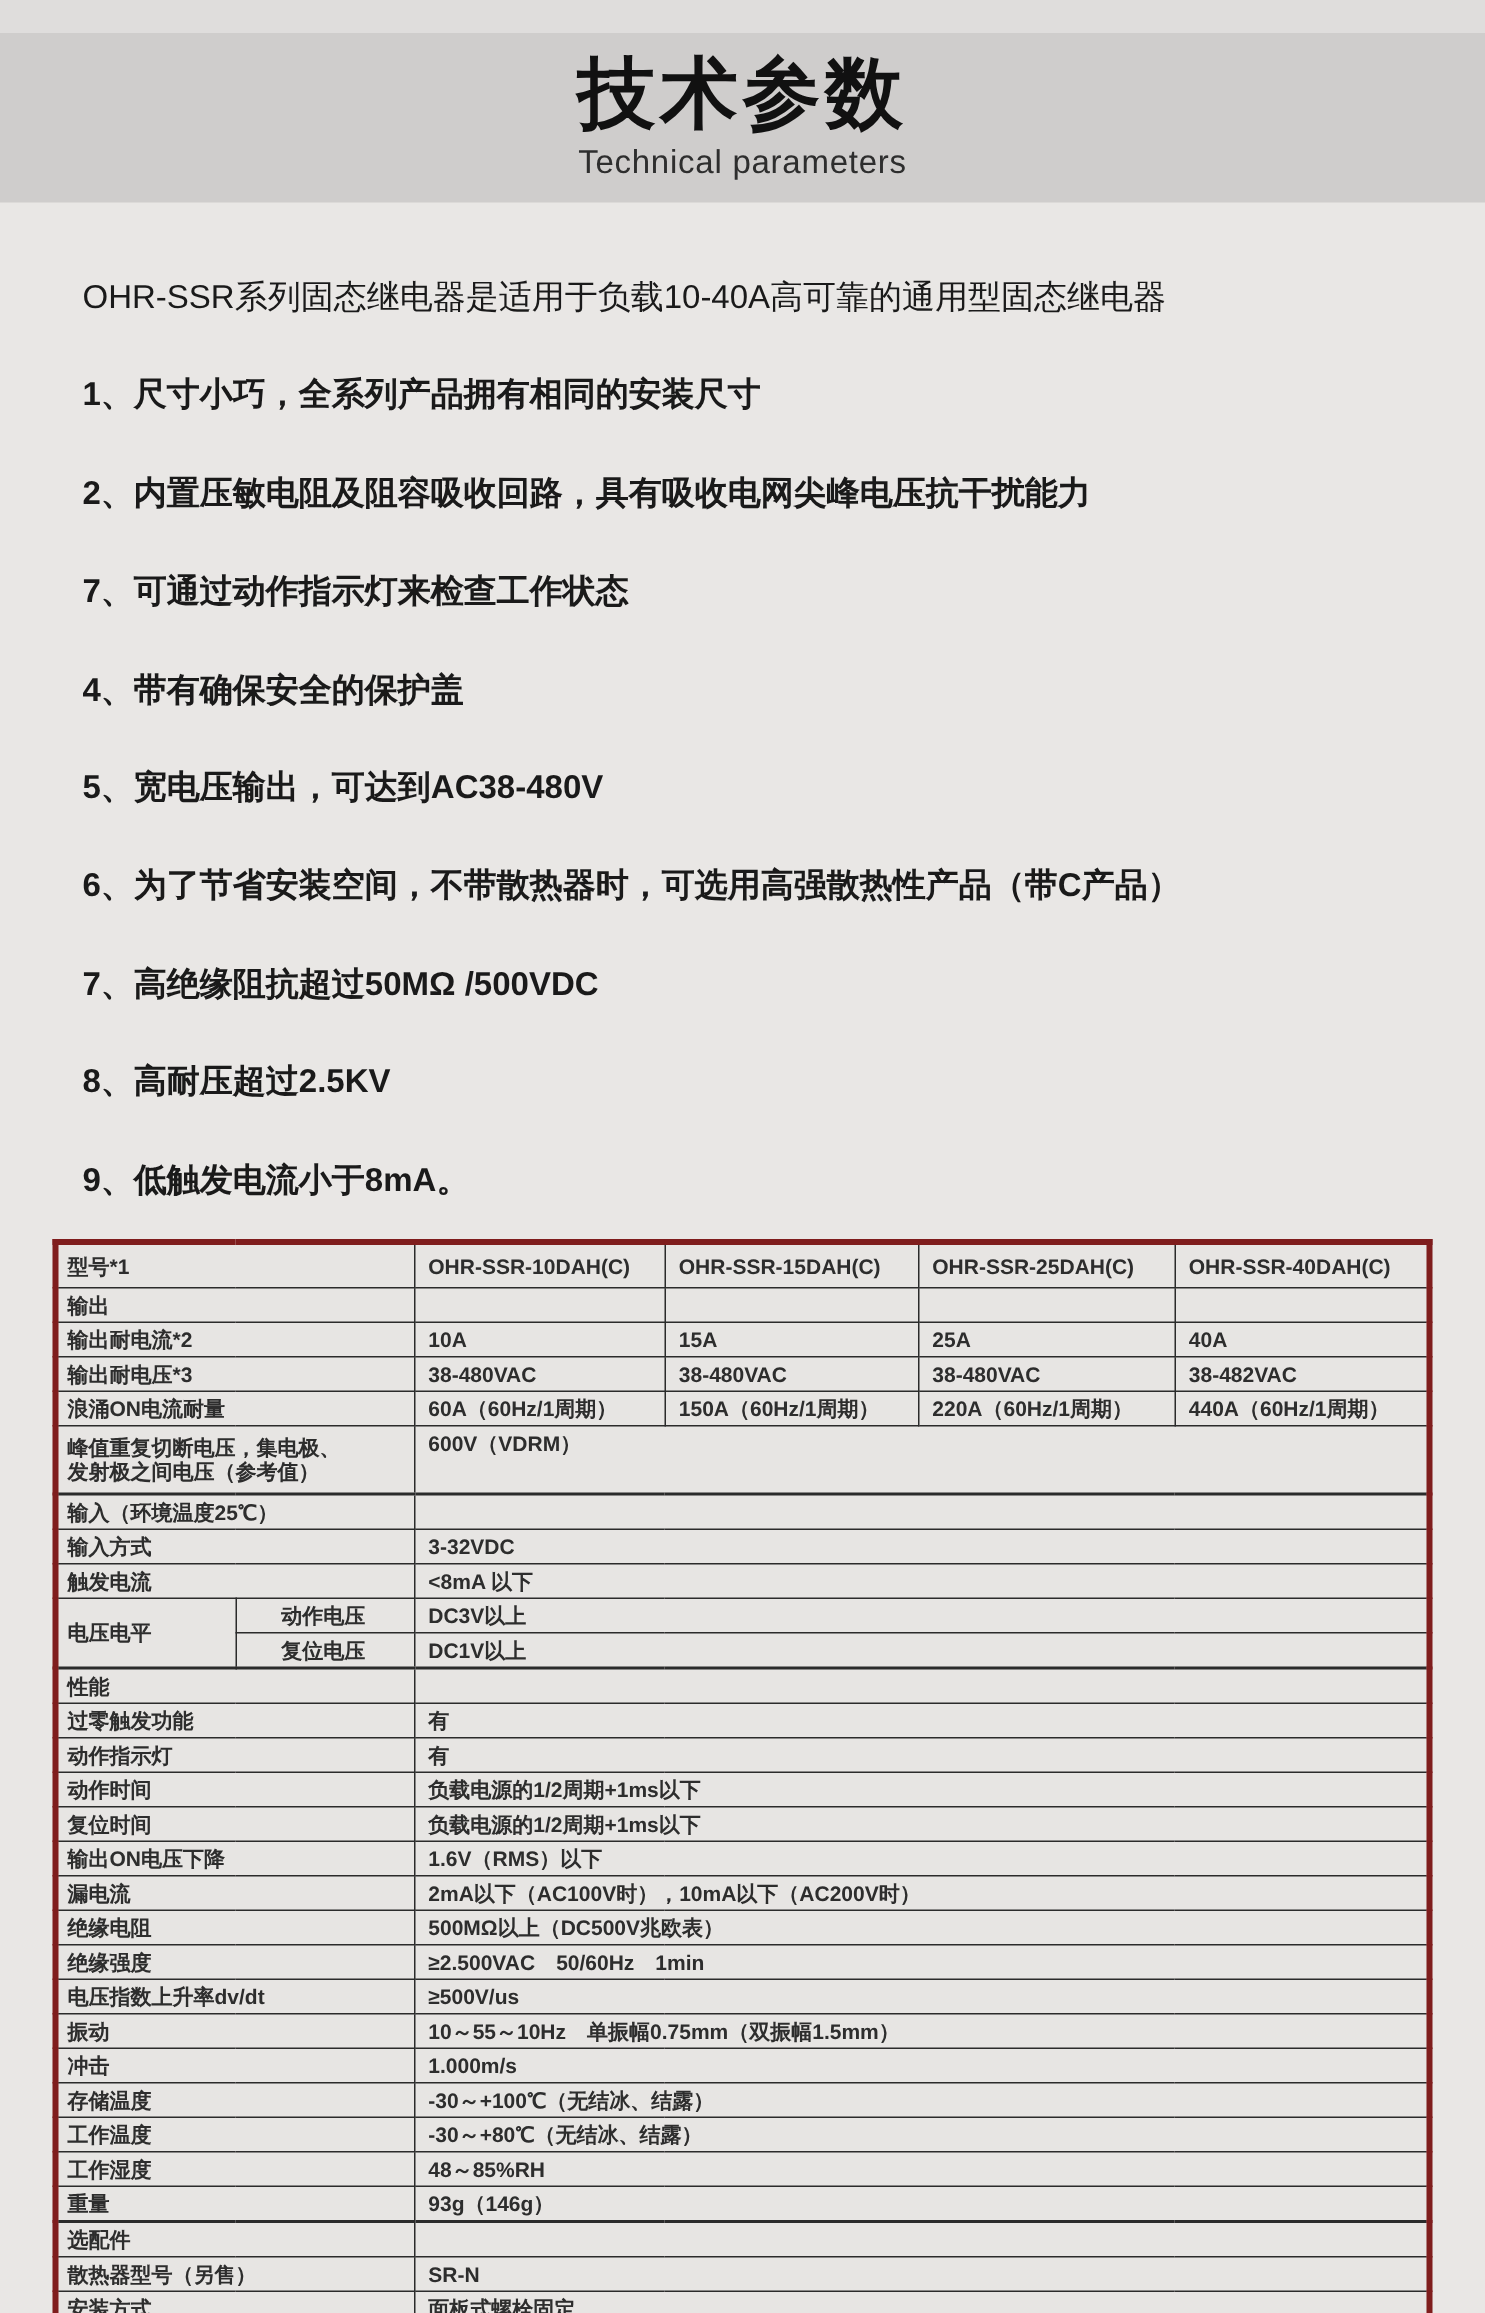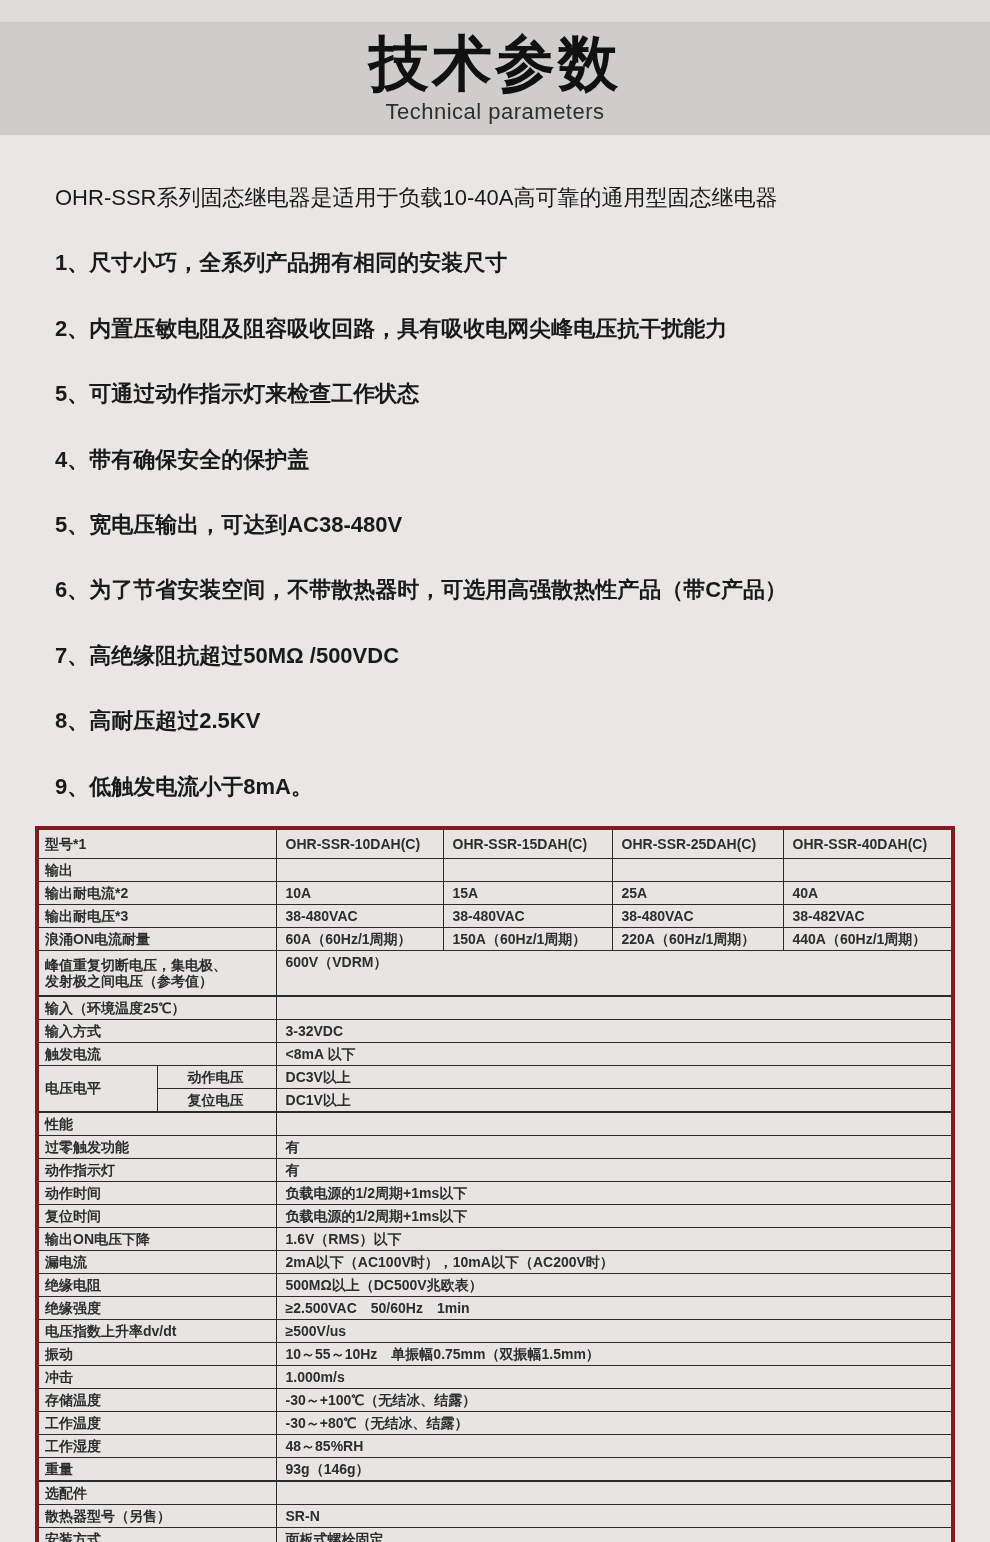--- a/index.html
+++ b/index.html
@@ -1,20 +1,20 @@
 <!DOCTYPE html>
 <html lang="zh"><head>
 <meta charset="utf-8">
 <style>
   html,body{margin:0;padding:0;}
   body{background:#e9e7e5;font-family:"Liberation Sans",sans-serif;}
   .page{position:relative;width:990px;height:1542px;background:#e9e7e5;overflow:hidden;}
   .top-strip{width:990px;height:22px;background:#dfdddc;}
   .banner{width:990px;height:113px;background:#cfcdcc;display:flex;flex-direction:column;align-items:center;justify-content:center;}
-  .title{font-size:60px;font-weight:700;color:#111;letter-spacing:3px;line-height:1.05;}
+  .title{font-size:52px;font-weight:700;color:#111;letter-spacing:3px;line-height:1.05;}
   .subtitle{font-size:22px;font-weight:400;color:#2e2e2e;margin-top:4px;letter-spacing:0.5px;}
   .content{padding:0 35px;}
   .intro{margin:50px 0 0 20px;font-size:22px;font-weight:400;color:#1a1a1a;line-height:1.2;}
   .features{list-style:none;margin:0;padding:0 0 0 20px;}
   .features li{margin-top:39px;font-size:22px;font-weight:600;color:#1a1a1a;line-height:1.2;}
   table.spec{border-collapse:collapse;width:920px;margin-top:26px;table-layout:fixed;background:#e7e5e3;}
   table.spec{border:4px solid #7f1d1d;}
   table.spec td{border:1px solid #2b2b2b;font-size:14px;font-weight:700;color:#2d2d2d;
     height:20px;padding:1px 4px 1px 6px;line-height:1.15;vertical-align:middle;
     white-space:pre-wrap;overflow:hidden;}
@@ -34,21 +34,21 @@
   <div class="top-strip"></div>
   <div class="banner">
     <div class="title">技术参数</div>
     <div class="subtitle">Technical parameters</div>
   </div>
   <div class="content">
     <p class="intro">OHR-SSR系列固态继电器是适用于负载10-40A高可靠的通用型固态继电器</p>
     <ul class="features">
         <li>1、尺寸小巧，全系列产品拥有相同的安装尺寸</li>
         <li>2、内置压敏电阻及阻容吸收回路，具有吸收电网尖峰电压抗干扰能力</li>
-        <li>5、可通过动作指示灯来检查工作状态</li>
+        <li>7、可通过动作指示灯来检查工作状态</li>
         <li>4、带有确保安全的保护盖</li>
         <li>5、宽电压输出，可达到AC38-480V</li>
         <li>6、为了节省安装空间，不带散热器时，可选用高强散热性产品（带C产品）</li>
         <li>7、高绝缘阻抗超过50MΩ /500VDC</li>
         <li>8、高耐压超过2.5KV</li>
         <li>9、低触发电流小于8mA。</li>
       </ul>
     <table class="spec">
       <colgroup>
         <col style="width:120px">

